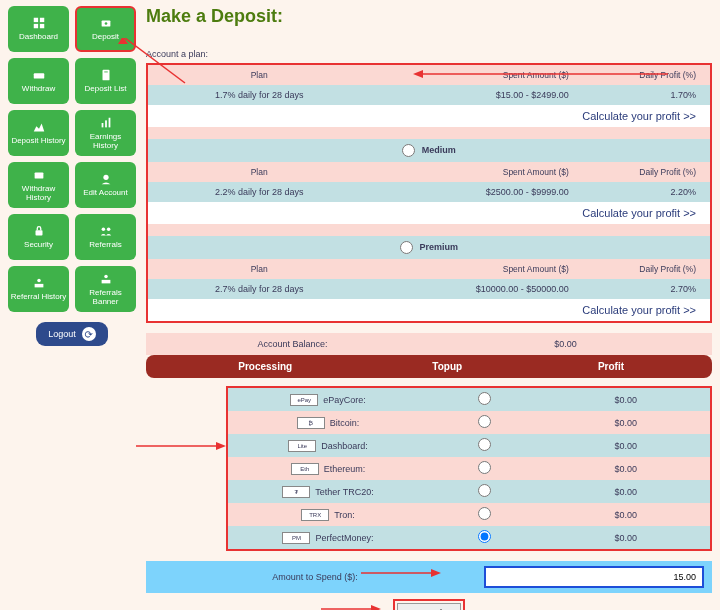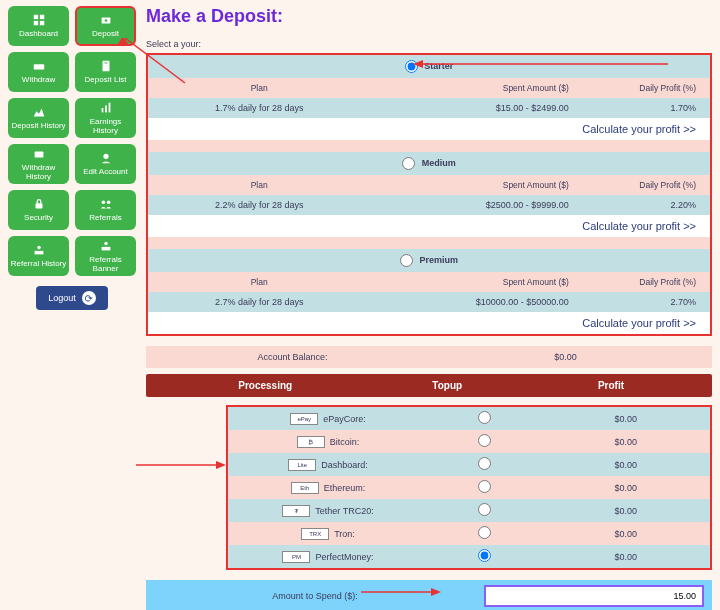--- a/index.html
+++ b/index.html
@@ -1,59 +1,59 @@
 <!DOCTYPE html>
 <html><head>
 <meta charset="utf-8">
 <style>
   *{box-sizing:border-box;margin:0;padding:0;font-family:Arial,Helvetica,sans-serif}
   body{background:#fdf4ed;width:720px;height:610px;overflow:hidden;font-size:9px;color:#3a3a5a}
   .wrap{display:flex;padding:6px 8px;gap:10px}
   .side{width:128px;flex-shrink:0}
   .side-grid{display:grid;grid-template-columns:1fr 1fr;gap:6px}
-  .side-btn{background:#3fb24a;color:#fff;border-radius:6px;height:40px;display:flex;flex-direction:column;align-items:center;justify-content:center;gap:3px;text-align:center;font-size:8px;line-height:1.1;cursor:pointer;padding:2px}
+  .side-btn{background:#3fb24a;color:#fff;border-radius:6px;height:46px;display:flex;flex-direction:column;align-items:center;justify-content:center;gap:3px;text-align:center;font-size:8px;line-height:1.1;cursor:pointer;padding:2px}
   .side-btn svg{width:14px;height:14px;fill:#fff}
   .hl-red{border:2px solid #e83232}
   .logout{margin-top:10px;display:flex;justify-content:center}
-  .logout-btn{background:#2e4a8c;color:#fff;border-radius:4px;padding:5px 12px;display:flex;align-items:center;gap:6px;font-size:9px;cursor:pointer}
+  .logout-btn{background:#2e4a8c;color:#fff;border-radius:9px;padding:5px 12px;display:flex;align-items:center;gap:6px;font-size:9px;cursor:pointer}
   .logout-btn .circ{background:#fff;color:#2e4a8c;border-radius:50%;width:14px;height:14px;display:flex;align-items:center;justify-content:center;font-size:10px}
   .main{flex:1;min-width:0}
-  h1{font-size:18px;font-weight:700;margin-bottom:12px;color:#6d28d9}
+  h1{font-size:18px;font-weight:700;margin-bottom:22px;color:#4d7c0f}
   .sub{font-size:9px;margin-bottom:4px}
   .plans{border:2px solid #e83232;background:#fff}
   .plan-head{background:#c2e0e3;padding:5px;text-align:center;font-weight:700}
   .plan-head input{margin-right:4px;vertical-align:middle}
   .row{display:flex}
   .row>div{padding:5px 8px}
   .row .c1{flex:1.3;text-align:center}
   .row .c2{flex:1.2;text-align:right}
   .row .c3{flex:0.7;text-align:right;padding-right:14px}
   .hdr{background:#fbd9d3;font-size:8.5px}
   .dat{background:#c2e0e3;font-size:9px}
   .calc{background:#fff;text-align:right;padding:5px 14px;font-size:11px}
   .calc a{color:#2a3b7a;text-decoration:none}
   .spacer{height:12px;background:#fbd9d3}
   .balance{margin-top:10px;display:flex;background:#fbd9d3;padding:6px 10px;font-size:9px}
   .balance .lbl{flex:1;text-align:center}
   .balance .val{flex:1;text-align:center}
-  .pay-head{margin-top:6px;background:#9a2a22;color:#fff;border-radius:2px;display:flex;padding:6px 10px;font-size:10px;font-weight:700}
+  .pay-head{background:#9a2a22;color:#fff;border-radius:8px;display:flex;padding:6px 10px;font-size:10px;font-weight:700}
   .pay-head .p1{flex:1.2;text-align:center}
   .pay-head .p2{flex:0.8;text-align:center}
   .pay-head .p3{flex:1;text-align:center}
   .pay-wrap{border:2px solid #e83232;background:#fff;margin-top:8px}
   .pay-row{display:flex;align-items:center;padding:4px 6px}
   .pay-row:nth-child(odd){background:#c2e0e3}
   .pay-row:nth-child(even){background:#fbd9d3}
   .pay-row .p1{flex:1.2;display:flex;align-items:center;justify-content:center;gap:5px}
   .pay-row .p2{flex:0.8;text-align:center}
   .pay-row .p3{flex:1;text-align:center}
   .pmicon{width:28px;height:12px;border:1px solid #888;background:#fff;display:inline-flex;align-items:center;justify-content:center;font-size:6px;overflow:hidden}
   .amt-row{margin-top:10px;display:flex;align-items:center;background:#7dd3fc;padding:5px 8px;gap:8px}
   .amt-row .albl{flex:1;text-align:center;font-size:9px}
-  .amt-row input{border:2px solid #8b5cf6;text-align:right;padding:4px 6px;width:220px;font-size:9px}
+  .amt-row input{border:2px solid #1d4ed8;text-align:right;padding:4px 6px;width:220px;font-size:9px}
   .spend-row{margin-top:6px;text-align:center}
   .spend-btn{display:inline-block;border:2px solid #e83232;padding:2px}
   .spend-btn button{background:#eee;border:1px solid #999;padding:4px 18px;font-size:9px;cursor:pointer}
   .arrow{position:absolute;pointer-events:none}
   .arrow-line{stroke:#e83232;stroke-width:1.5;fill:none}
   .arrow-head{fill:#e83232}
   .rel{position:relative}
 </style>
 </head>
 <body>
@@ -150,29 +150,28 @@
     <div class="logout">
       <div class="logout-btn">
         <span>Logout</span>
         <span class="circ">⟳</span>
       </div>
     </div>
   </div>
 
   <div class="main rel">
     <h1>Make a Deposit:</h1>
-    <div class="sub">Select a your:</div>
+    <div class="sub">Account a plan:</div>
 
     <div class="plans rel" id="plans">
       <svg class="arrow" style="left:265px;top:4px" width="260" height="10">
           <line class="arrow-line" x1="10" y1="5" x2="255" y2="5"></line>
           <polygon class="arrow-head" points="0,5 10,1 10,9"></polygon>
         </svg>
     <div>
-          <div class="plan-head"><input type="radio" name="plan" checked="" style=""> <span>Starter</span></div>
           <div class="row hdr">
             <div class="c1">Plan</div>
             <div class="c2">Spent Amount ($)</div>
             <div class="c3">Daily Profit (%)</div>
           </div>
           <div class="row dat">
             <div class="c1">1.7% daily for 28 days</div>
             <div class="c2">$15.00 - $2499.00</div>
             <div class="c3">1.70%</div>
           </div>

